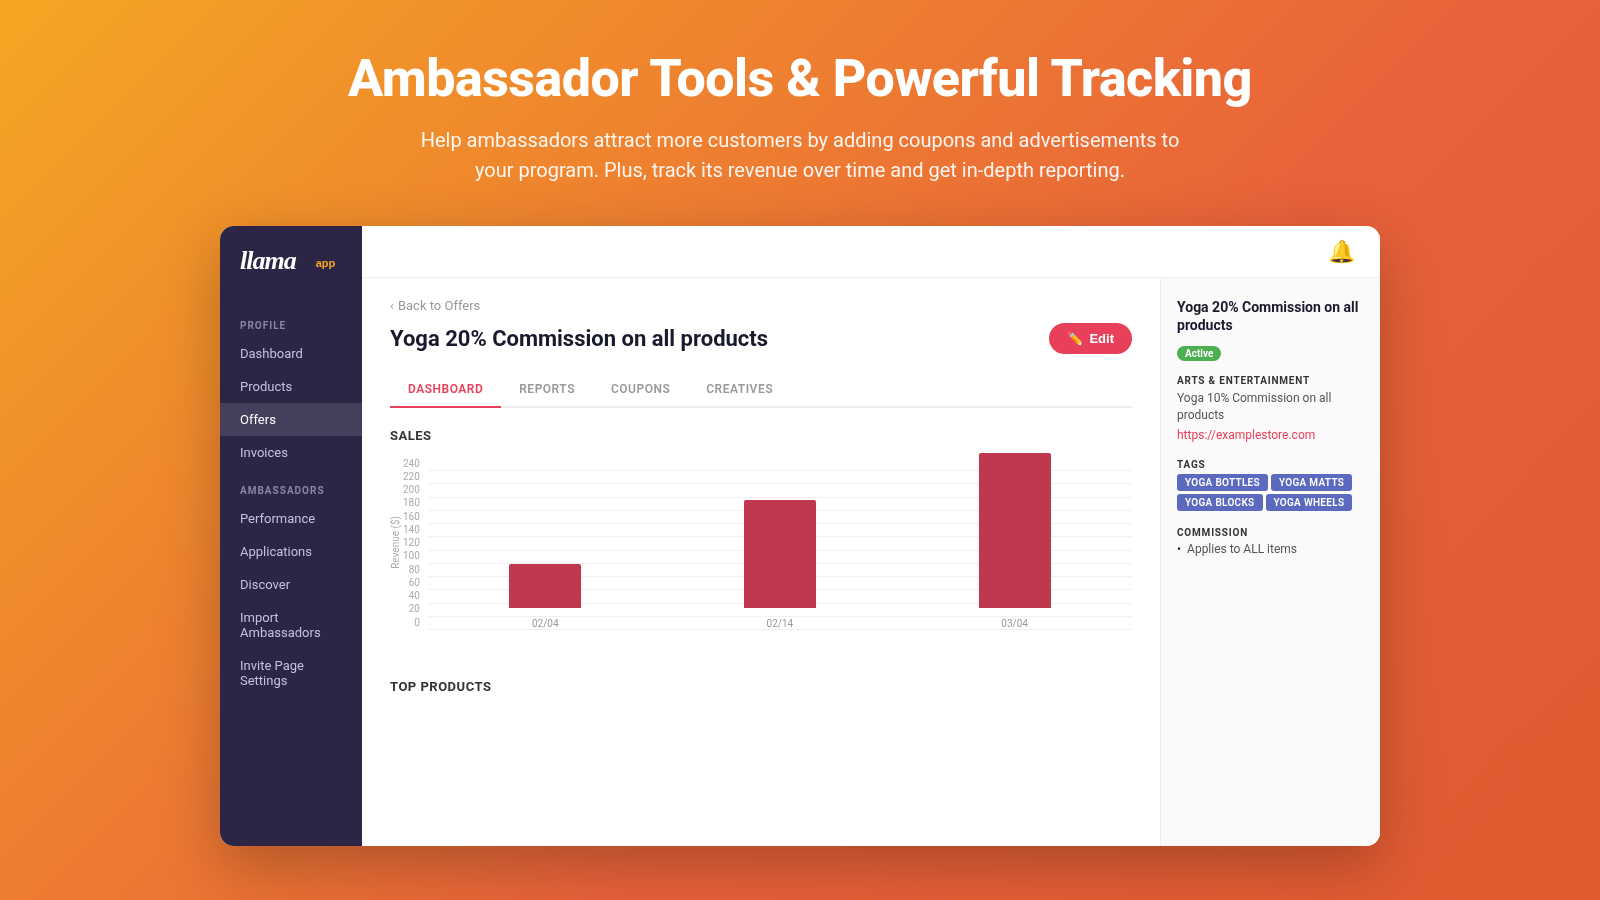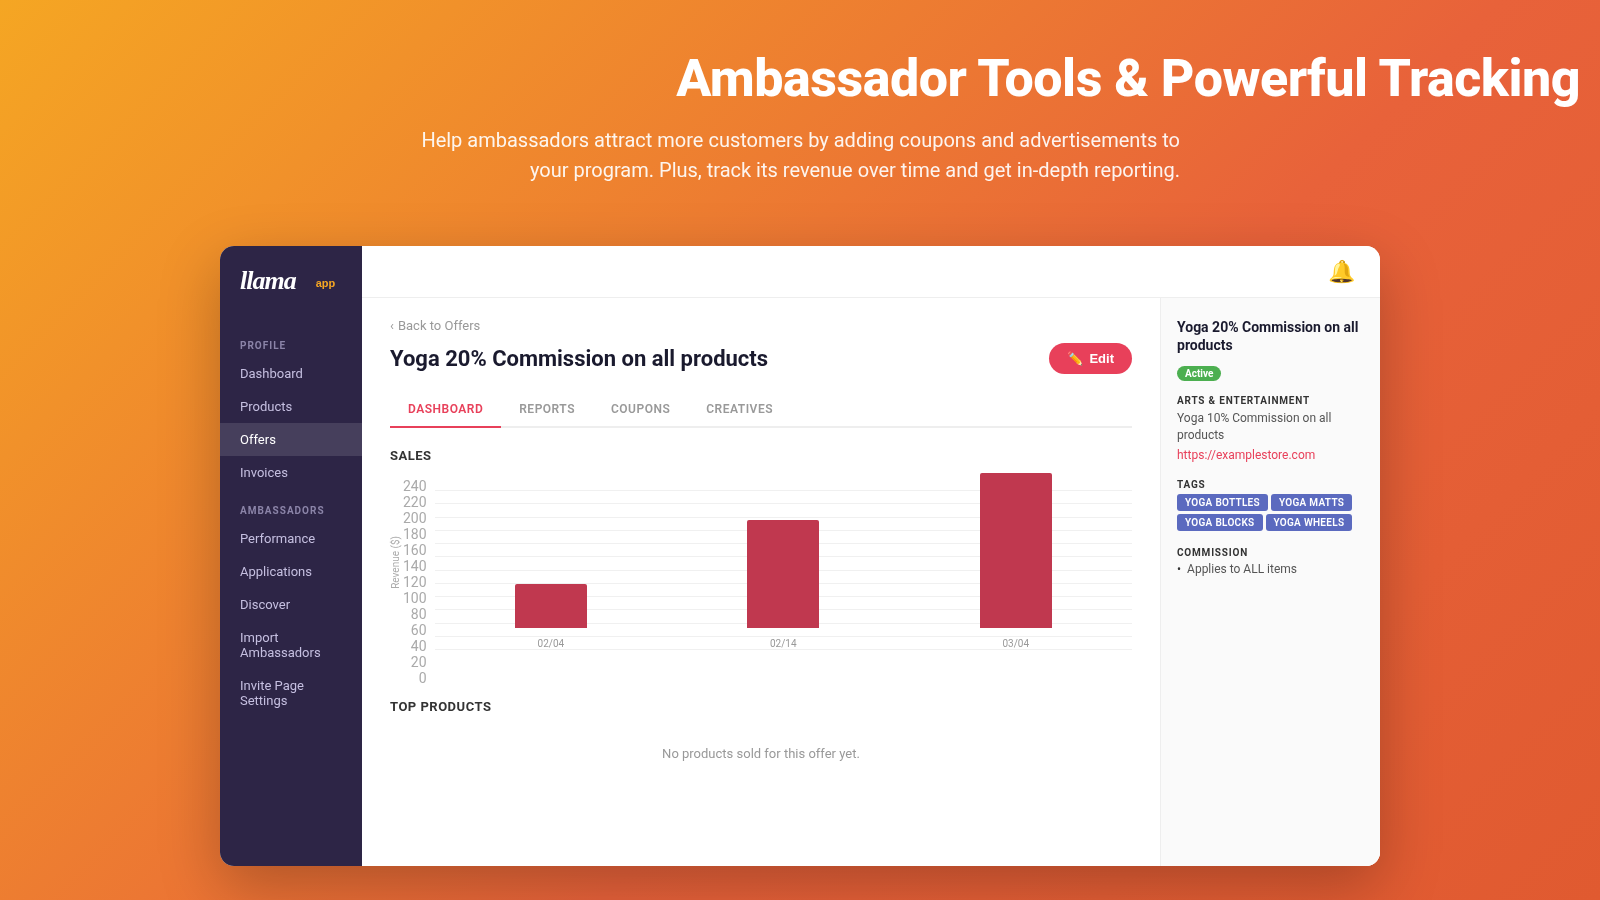--- a/index.html
+++ b/index.html
@@ -6,22 +6,22 @@
     body {
       width: 1600px;
       height: 900px;
       overflow: hidden;
       font-family: -apple-system, BlinkMacSystemFont, 'Segoe UI', Roboto, sans-serif;
       background: linear-gradient(135deg, #f5a623 0%, #e8623a 60%, #e05a30 100%);
     }
 
     
     .hero {
-      text-align: right;
-      padding: 48px 20px 56px;
+      text-align: center;
+      padding: 48px 20px 36px;
       color: white;
     }
     .hero h1 {
       font-size: 52px;
       font-weight: 800;
       margin-bottom: 16px;
       letter-spacing: -0.5px;
     }
     .hero p {
       font-size: 20px;
@@ -213,21 +213,21 @@
     }
     .chart-y-axis {
       display: flex;
       flex-direction: column;
       justify-content: space-between;
       height: 170px;
       margin-right: 8px;
       align-items: flex-end;
     }
     .y-label {
-      font-size: 14px;
+      font-size: 10px;
       color: #aaa;
     }
     .chart-y-title {
       font-size: 10px;
       color: #aaa;
       writing-mode: vertical-rl;
       transform: rotate(180deg);
       margin-right: 2px;
       align-self: center;
     }
@@ -474,21 +474,20 @@
               <div class="bar-group">
                 <div class="bar" style="height:155px;"></div>
                 <span class="bar-label">03/04</span>
               </div>
             </div>
           </div>
         </div>
 
         <div class="top-products">
           <div class="section-title">TOP PRODUCTS</div>
-          <div class="no-products">No products sold for this offer yet.</div>
         </div>
 
       </div>
 
       <div class="right-panel">
         <div class="panel-offer-title">Yoga 20% Commission on all products</div>
         <div class="active-badge">Active</div>
 
         <div class="panel-section">
           <div class="panel-section-label">ARTS &amp; ENTERTAINMENT</div>

